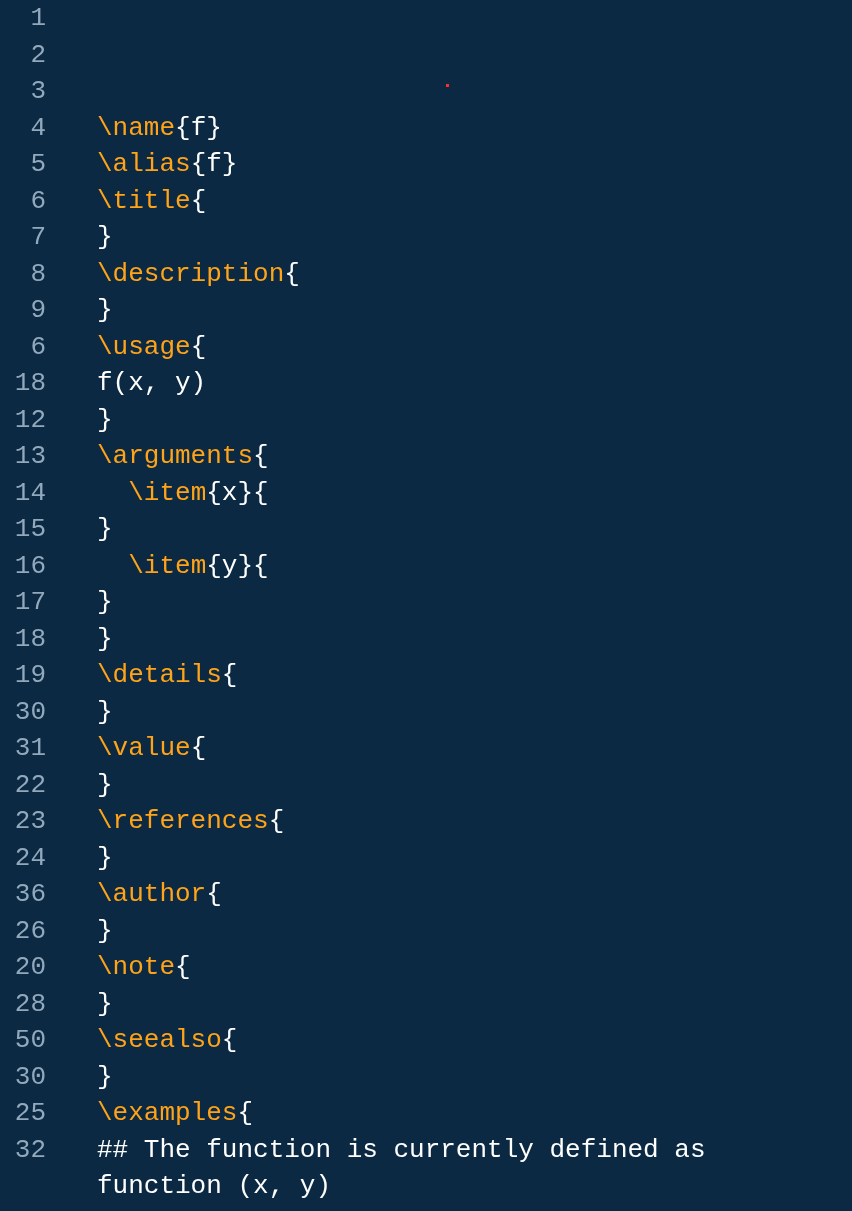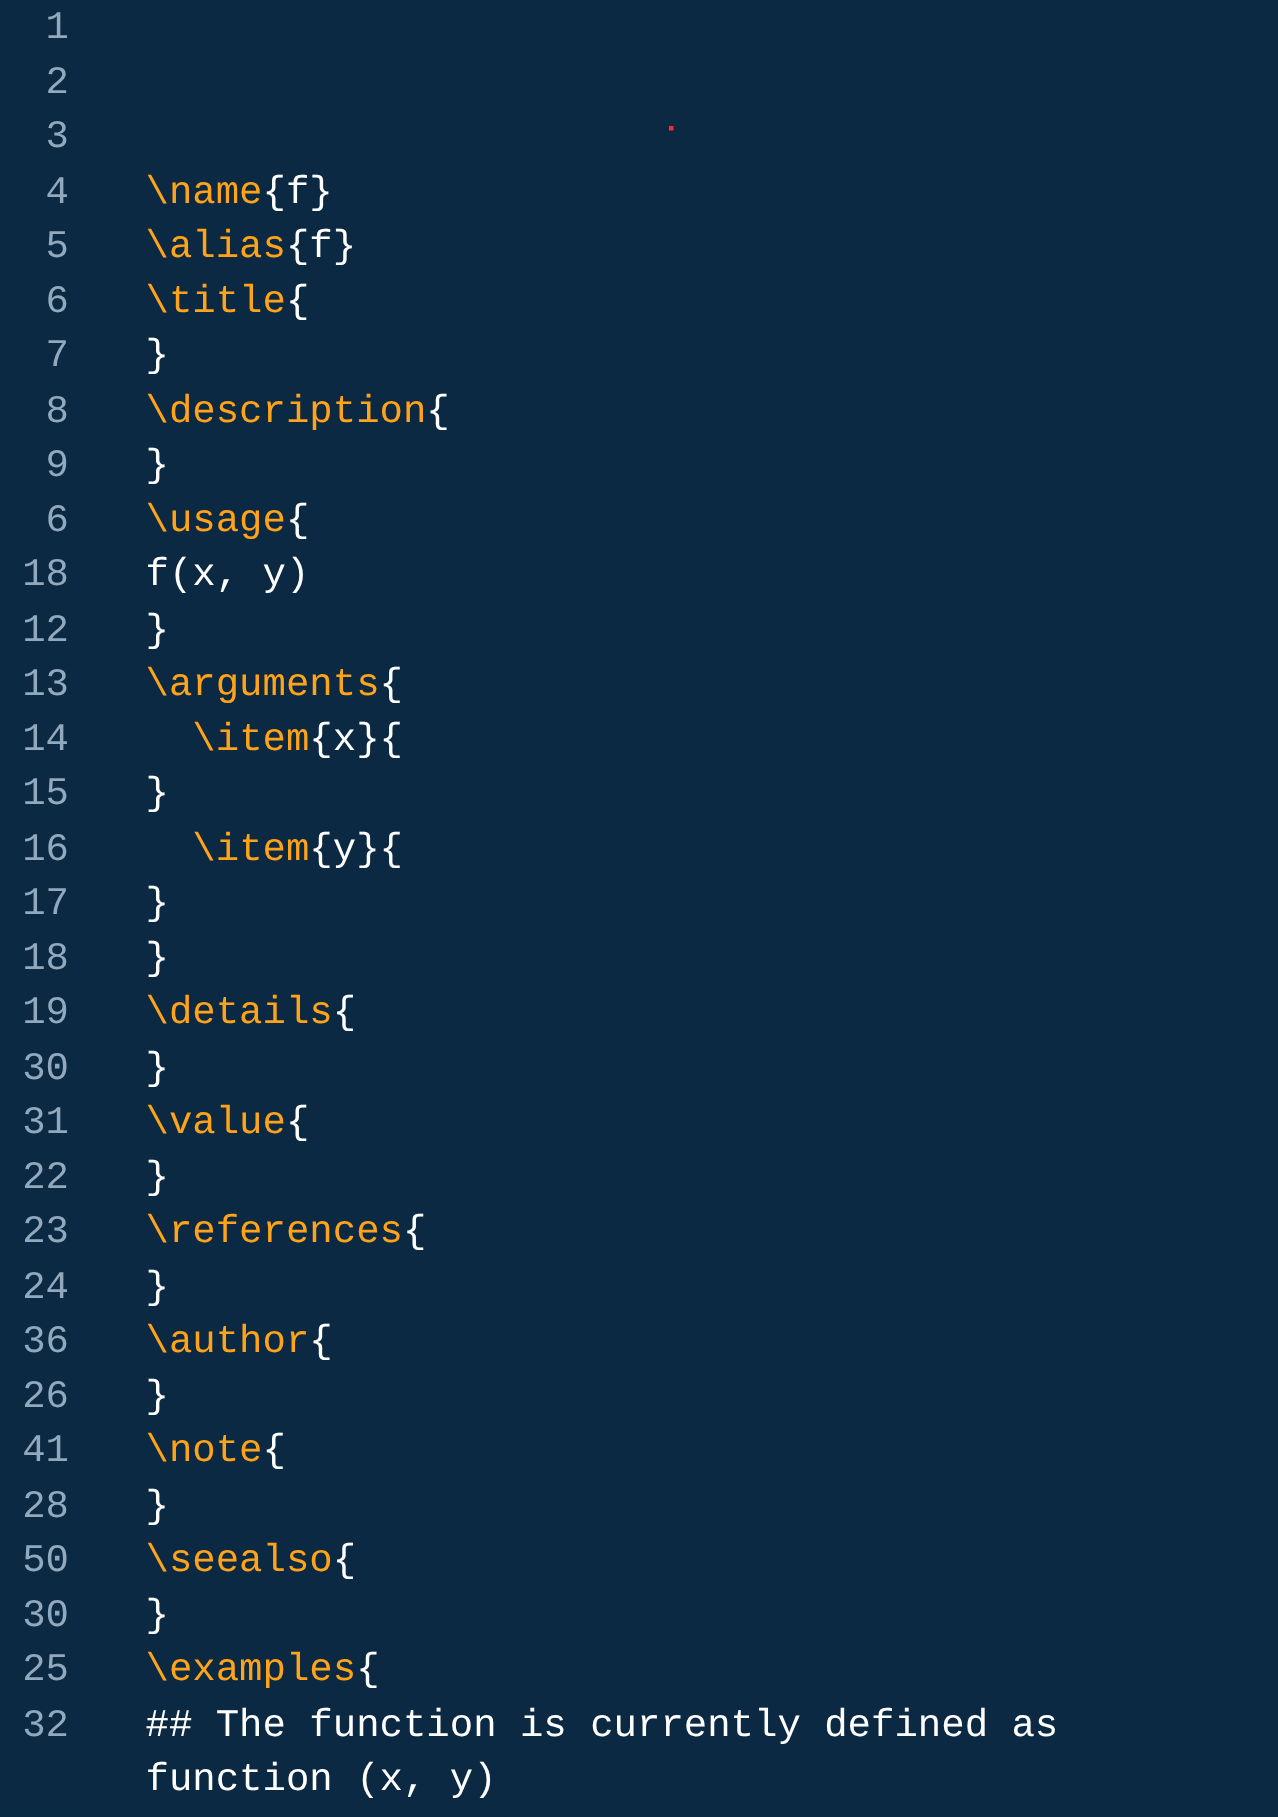--- a/index.html
+++ b/index.html
@@ -72,21 +72,21 @@
       <div>17</div>
       <div>18</div>
       <div>19</div>
       <div>30</div>
       <div>31</div>
       <div>22</div>
       <div>23</div>
       <div>24</div>
       <div>36</div>
       <div>26</div>
-      <div>41</div>
+      <div>20</div>
       <div>28</div>
       <div>50</div>
       <div>30</div>
       <div>25</div>
       <div>32</div>
     </div>
   <div class="code">
     <div class="cursor-dot"></div>
   <div class="line"><span class="kw">\name</span><span class="brace">{</span><span class="arg">f</span><span class="brace">}</span></div><div class="line"><span class="kw">\alias</span><span class="brace">{</span><span class="arg">f</span><span class="brace">}</span></div><div class="line"><span class="kw">\title</span><span class="brace">{</span></div><div class="line"><span class="brace">}</span></div><div class="line"><span class="kw">\description</span><span class="brace">{</span></div><div class="line"><span class="brace">}</span></div><div class="line"><span class="kw">\usage</span><span class="brace">{</span></div><div class="line"><span class="txt">f(x, y)</span></div><div class="line"><span class="brace">}</span></div><div class="line"><span class="kw">\arguments</span><span class="brace">{</span></div><div class="line"><span class="indent">  </span><span class="kw">\item</span><span class="brace">{</span><span class="arg">x</span><span class="brace">}{</span></div><div class="line"><span class="brace">}</span></div><div class="line"><span class="indent">  </span><span class="kw">\item</span><span class="brace">{</span><span class="arg">y</span><span class="brace">}{</span></div><div class="line"><span class="brace">}</span></div><div class="line"><span class="brace">}</span></div><div class="line"><span class="kw">\details</span><span class="brace">{</span></div><div class="line"><span class="brace">}</span></div><div class="line"><span class="kw">\value</span><span class="brace">{</span></div><div class="line"><span class="brace">}</span></div><div class="line"><span class="kw">\references</span><span class="brace">{</span></div><div class="line"><span class="brace">}</span></div><div class="line"><span class="kw">\author</span><span class="brace">{</span></div><div class="line"><span class="brace">}</span></div><div class="line"><span class="kw">\note</span><span class="brace">{</span></div><div class="line"><span class="brace">}</span></div><div class="line"><span class="kw">\seealso</span><span class="brace">{</span></div><div class="line"><span class="brace">}</span></div><div class="line"><span class="kw">\examples</span><span class="brace">{</span></div><div class="line"><span class="txt">## The function is currently defined as</span></div><div class="line"><span class="txt">function (x, y)</span></div><div class="line"><span class="txt">x + y</span></div></div>
 </div>

